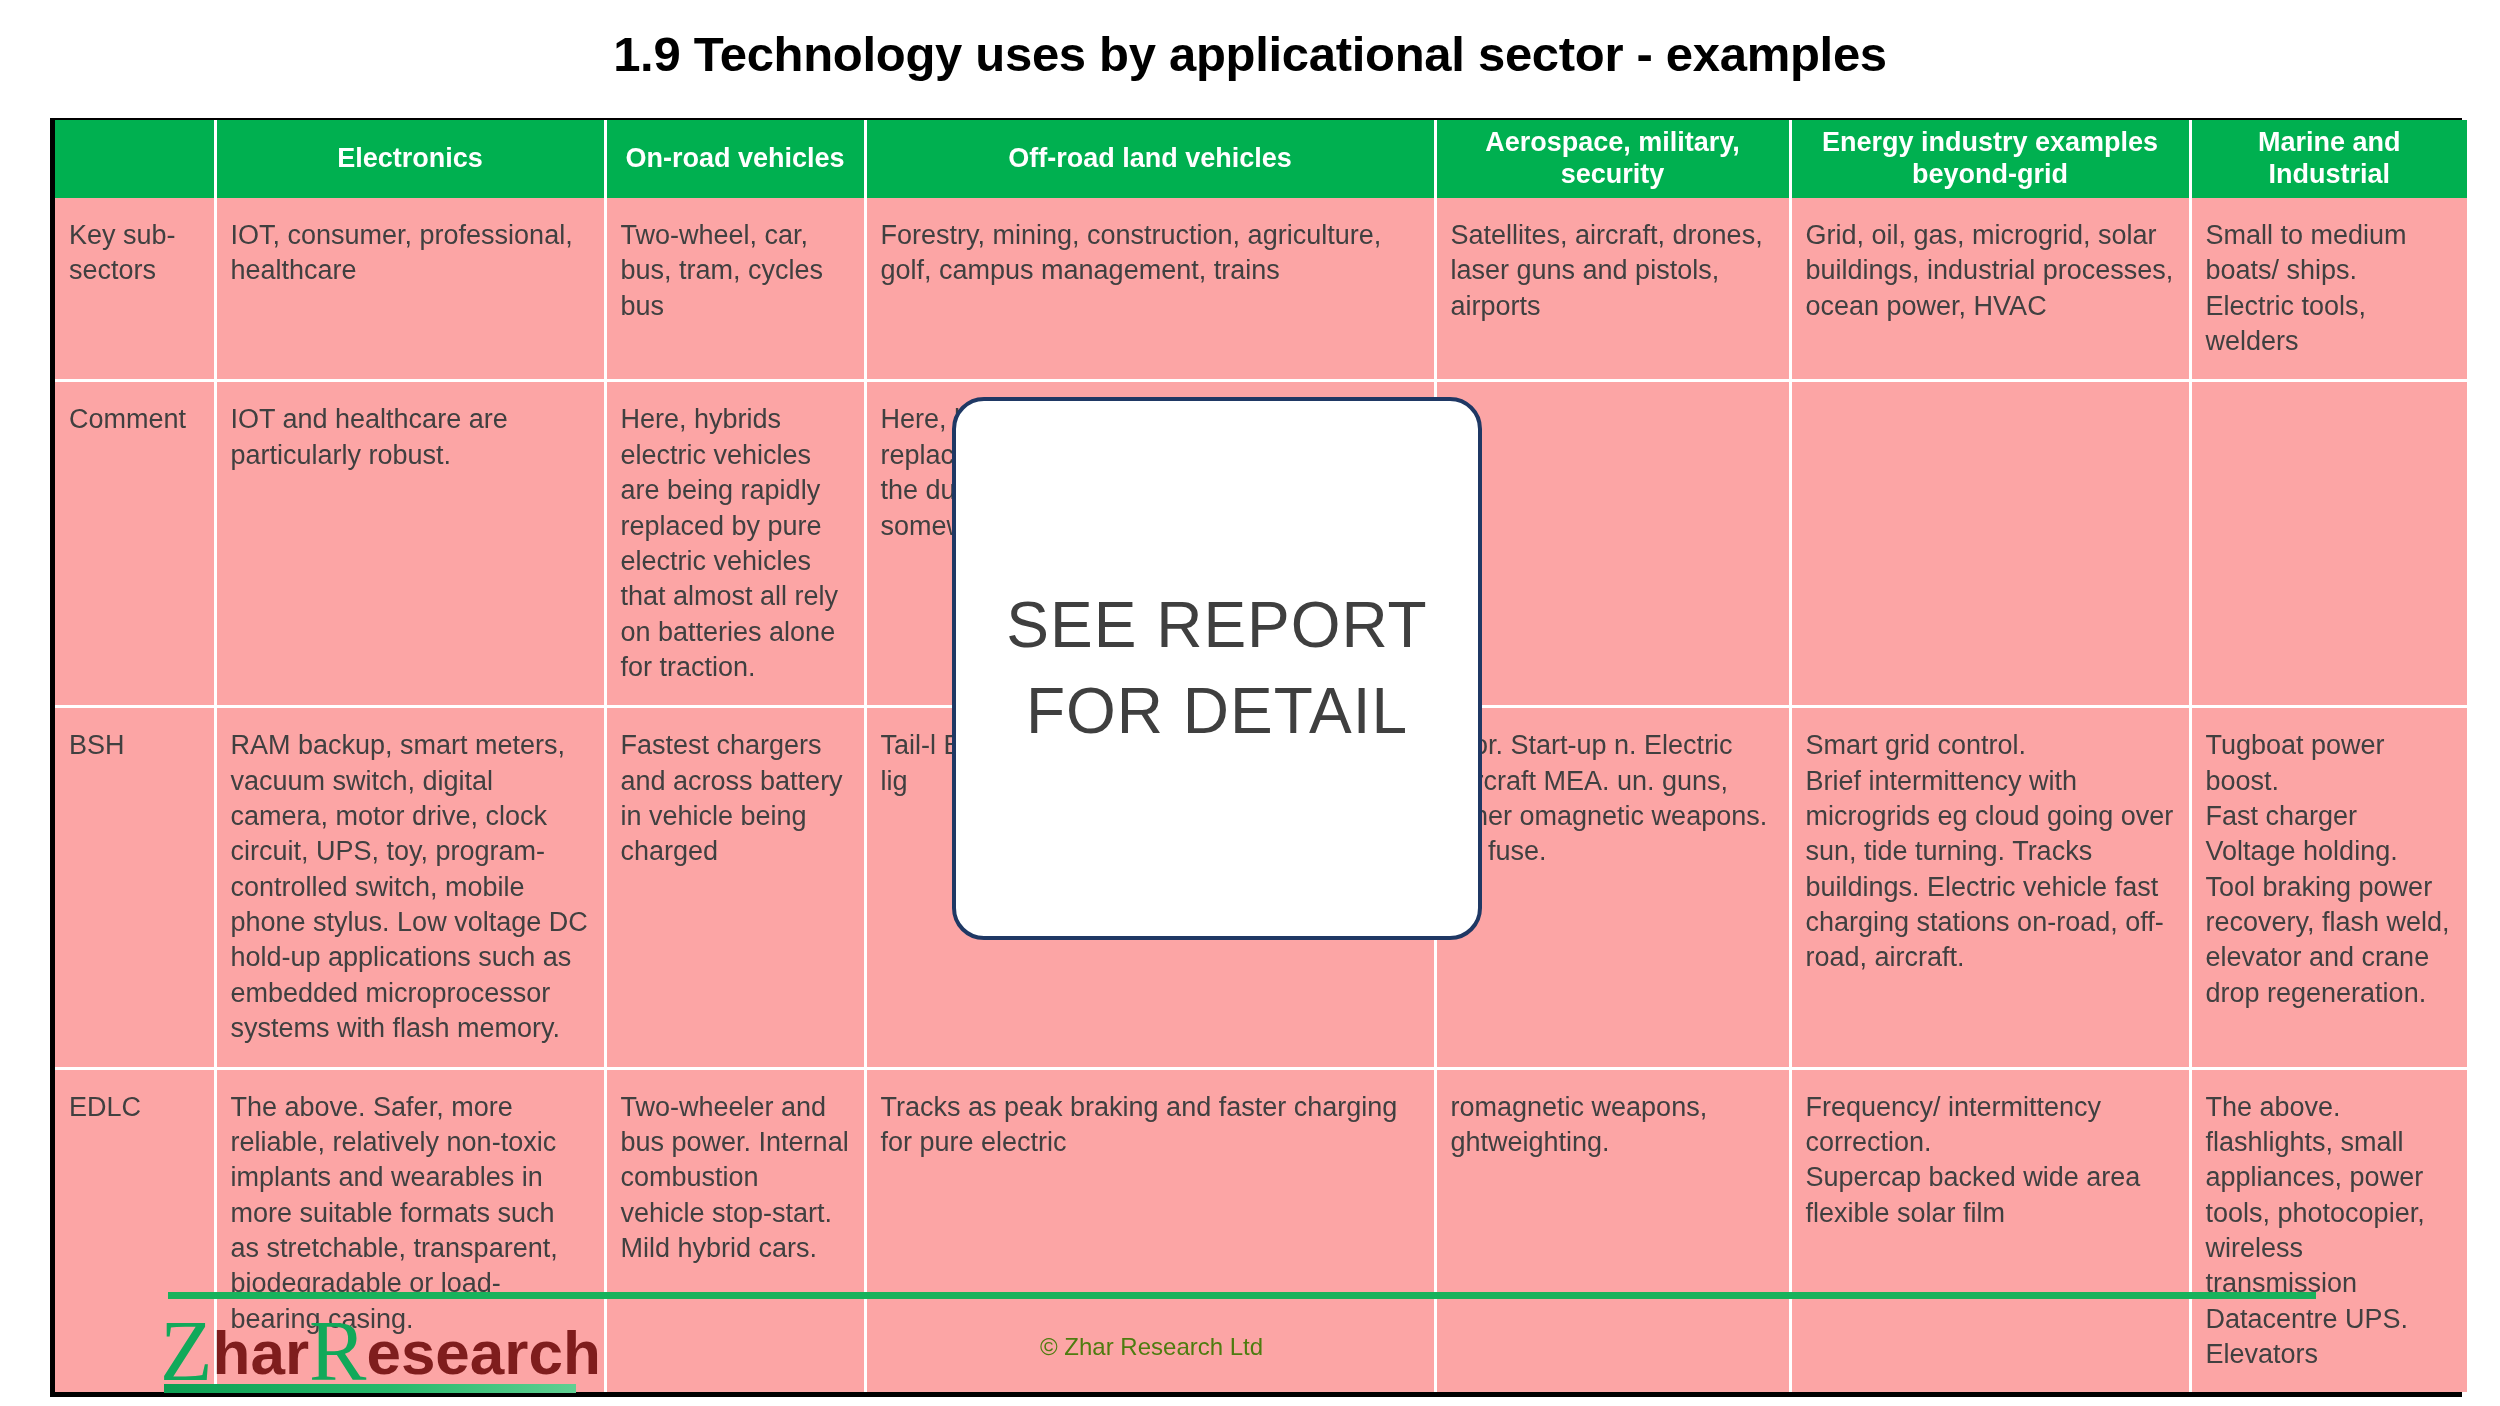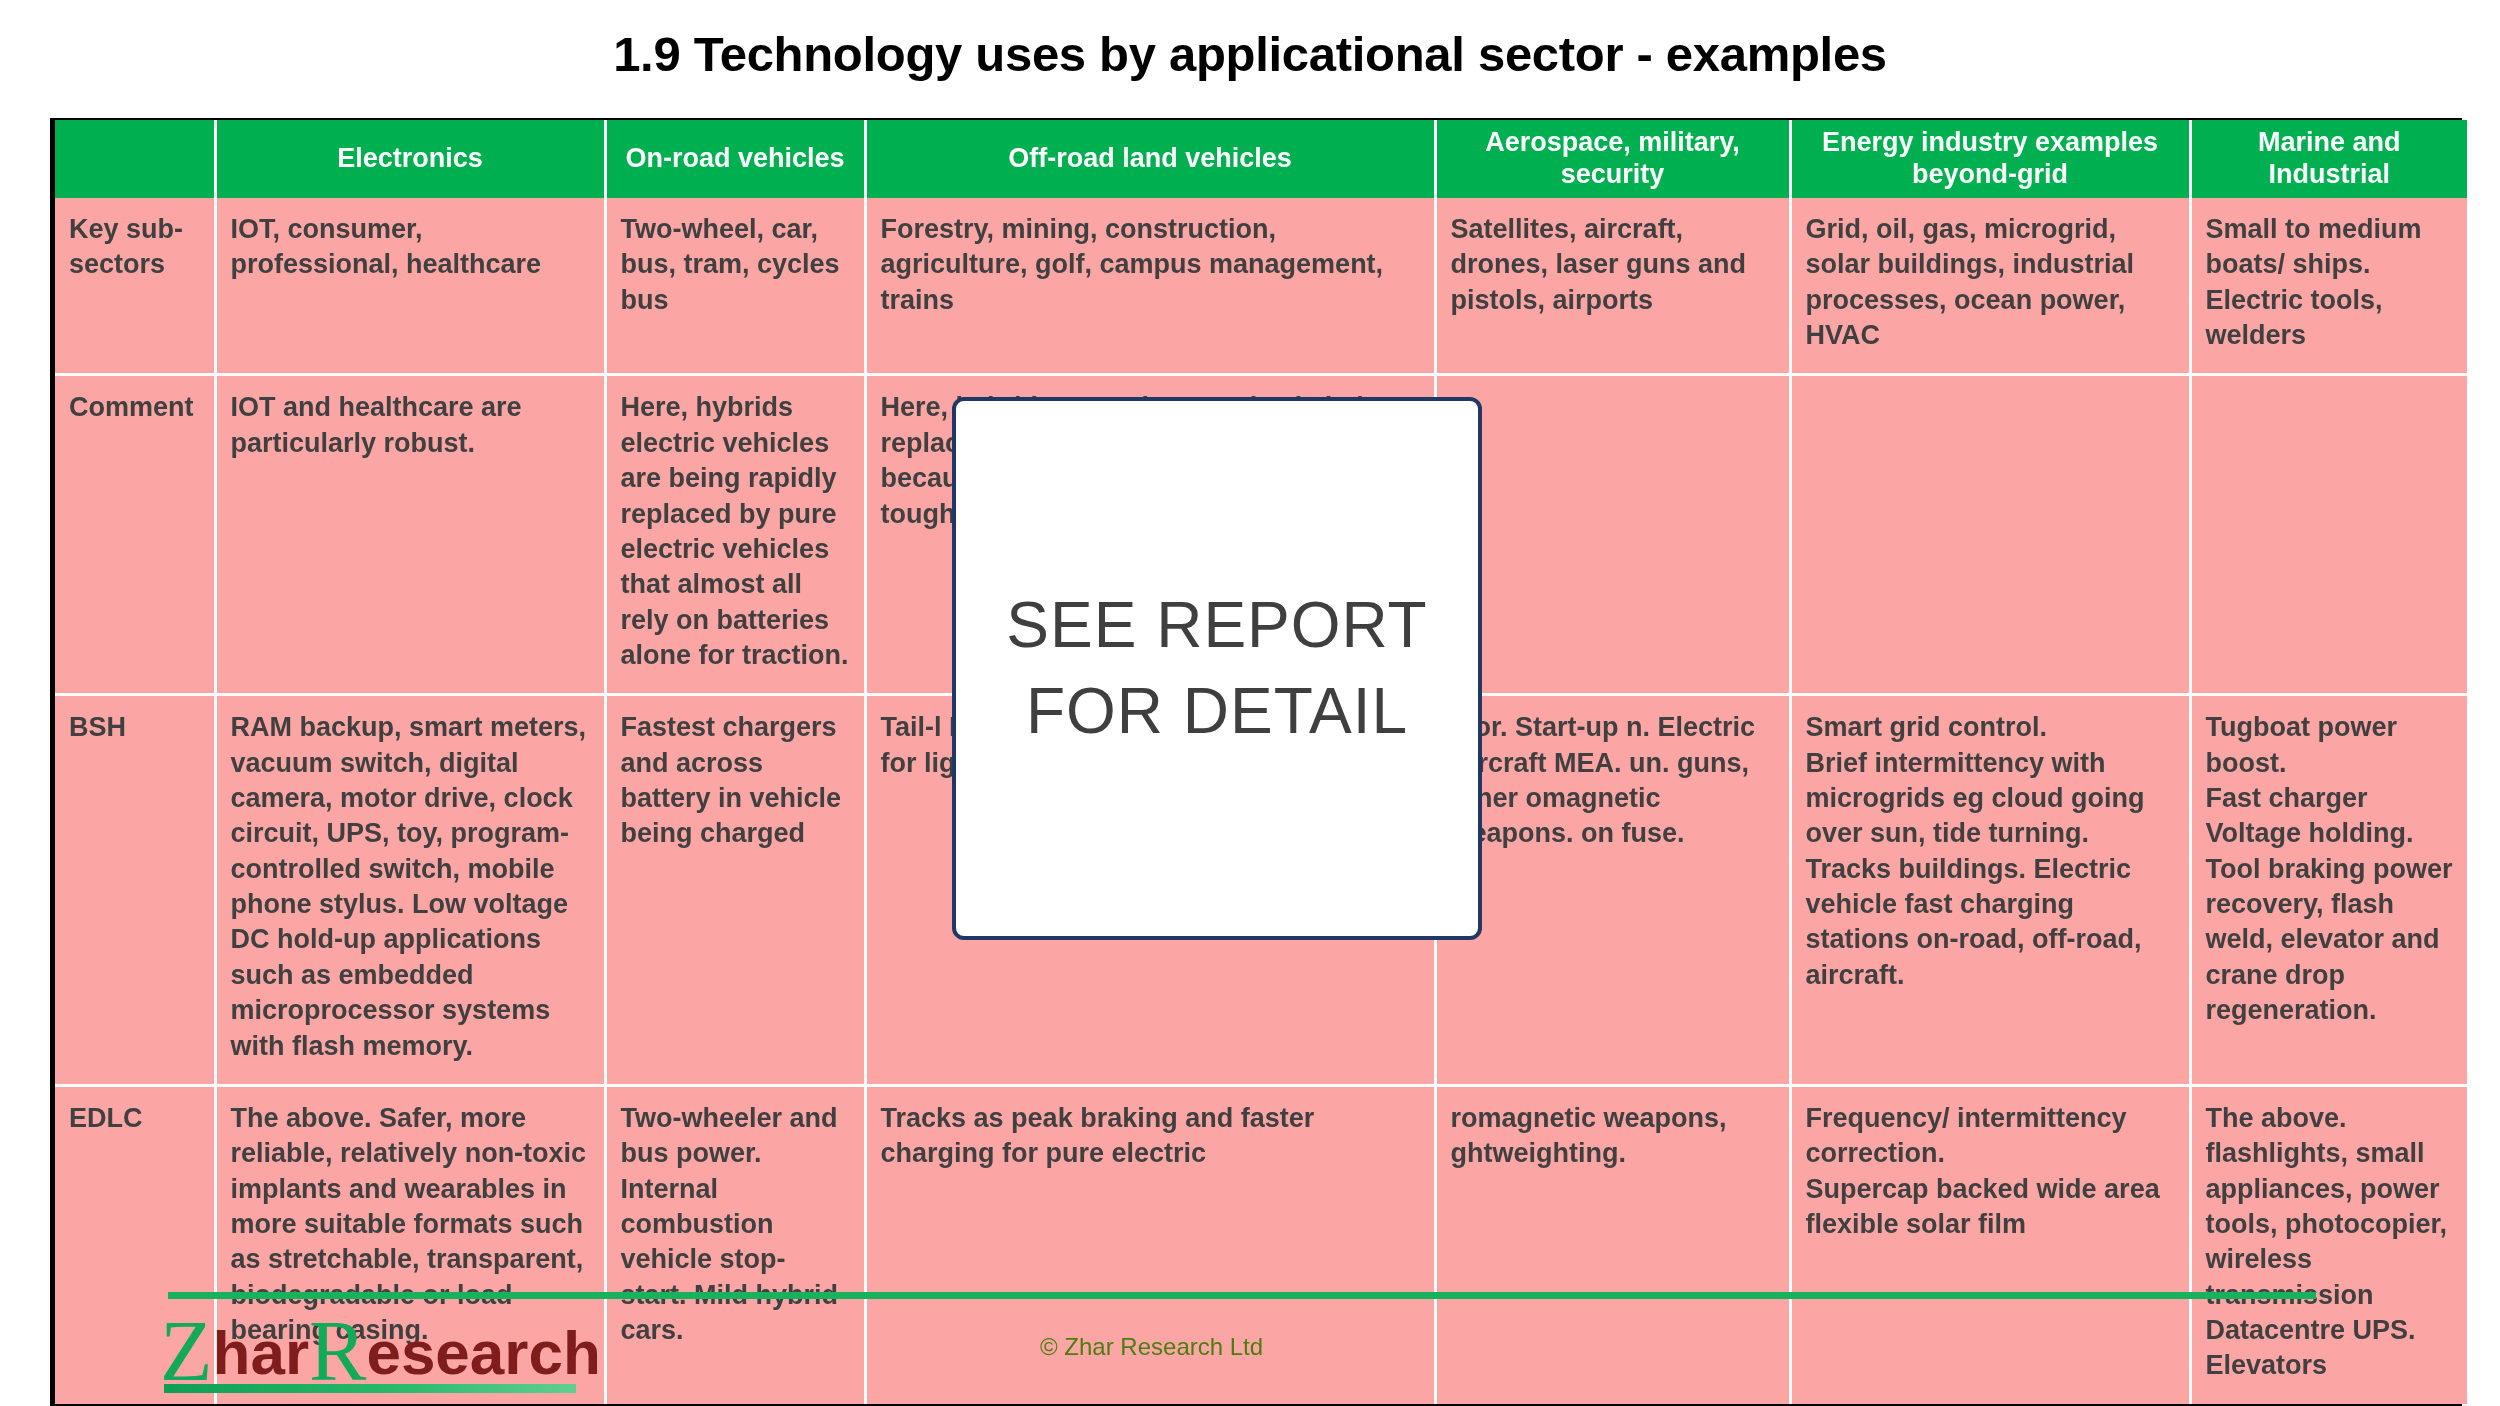--- a/index.html
+++ b/index.html
@@ -67,44 +67,43 @@
     line-height: 1.18;
     box-sizing: border-box;
   }
   table.matrix thead th.blank-head { border-right: 3px solid #ffffff; }
   table.matrix thead th:last-child { border-right: none; }
 
   table.matrix tbody td {
     font-size: 27px;
     color: #404040;
     vertical-align: top;
-    padding: 14px 14px 20px 14px;
+    padding: 20px 14px 20px 14px;
     border-right: 3px solid #ffffff;
     border-top: 3px solid #ffffff;
     line-height: 1.31;
     box-sizing: border-box;
-    font-weight: bold;
   }
   table.matrix tbody td:last-child { border-right: none; }
   table.matrix tbody tr:first-child td { border-top: none; }
   td.rowlabel { color: #404040; }
 
   
   .occ { white-space: pre-wrap; }
 
   
   .overlay-stamp {
     position: absolute;
     left: 952px;
     top: 397px;
     width: 530px;
     height: 543px;
     background: #ffffff;
     border: 4px solid #1f3864;
-    border-radius: 12px;
+    border-radius: 32px;
     display: flex;
     flex-direction: column;
     align-items: center;
     justify-content: center;
     box-sizing: border-box;
     z-index: 30;
   }
   .overlay-stamp .ln {
     font-size: 64px;
     color: #3f3f3f;

